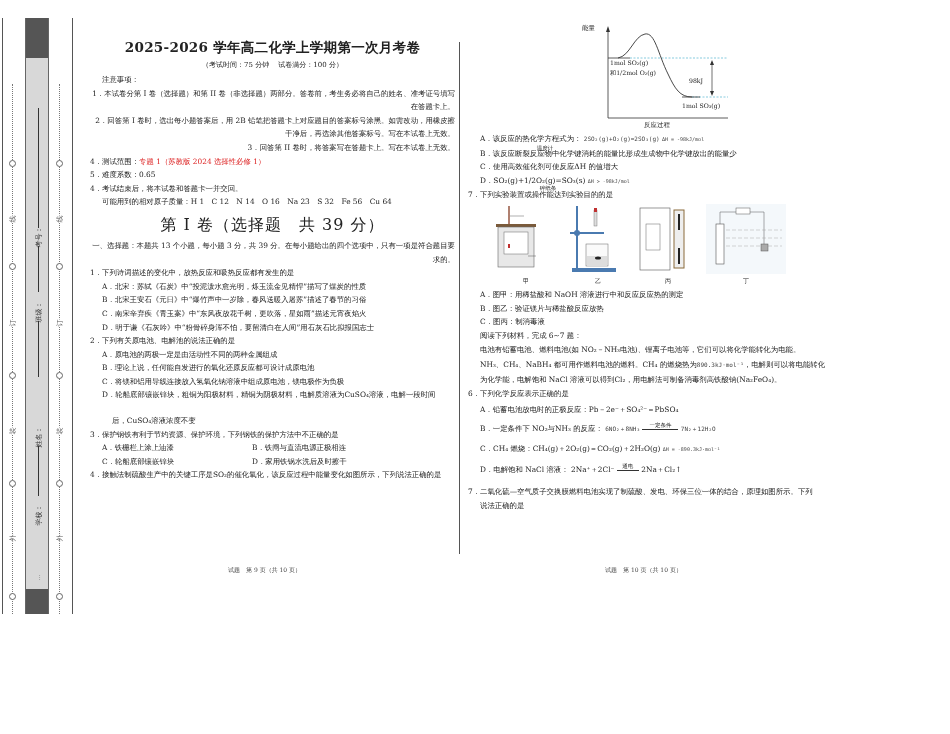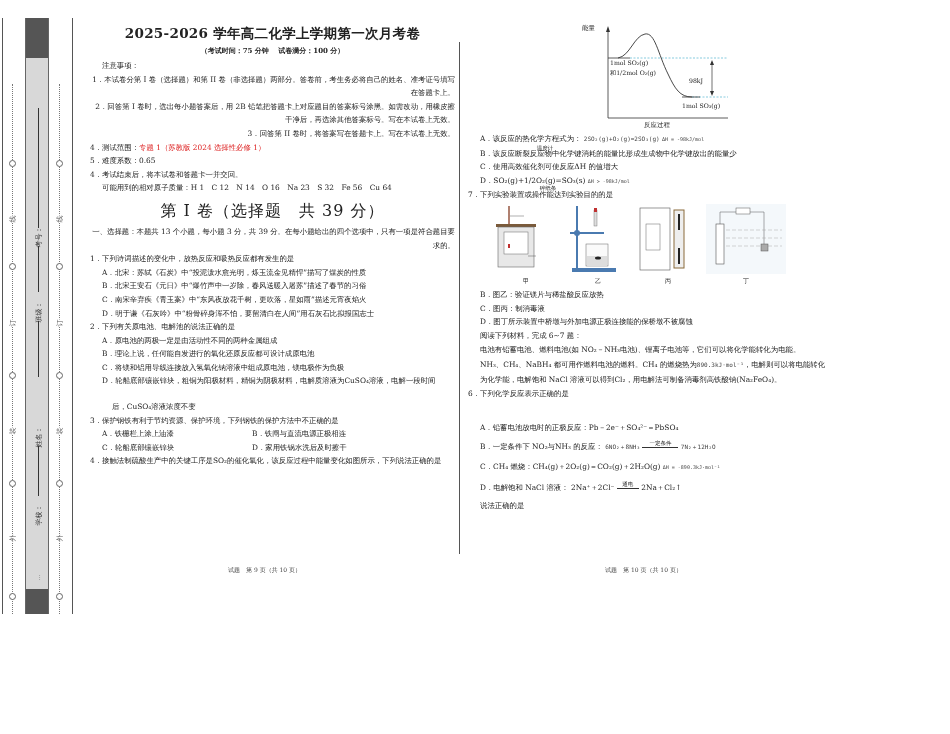--- a/index.html
+++ b/index.html
@@ -13,27 +13,27 @@
   .bind-circle { position:absolute; width:7px; height:7px; border:1px solid #666; border-radius:50%; background:#fff; }
   .bind-char { position:absolute; font-size:7px; color:#555; background:#fff; transform:rotate(-90deg); }
   .bind-strip { position:absolute; left:25px; width:24px; top:0; height:596px; background:#d8d8d8; border-left:1px solid #666; border-right:1px solid #666; }
   .bind-strip .dark-top { position:absolute; left:0; right:0; top:0; height:40px; background:#555; }
   .bind-strip .dark-bot { position:absolute; left:0; right:0; bottom:0; height:25px; background:#555; }
   .bind-field { position:absolute; left:3px; width:18px; display:flex; flex-direction:column; align-items:center; }
   .bind-field .lbl { font-size:7px; color:#333; transform:rotate(-90deg); white-space:nowrap; margin:4px 0; }
   .bind-field .uline { width:1px; background:#333; }
 
   
-  .page { position:absolute; top:23px; font-size:7.4px; line-height:13.6px; }
+  .page { position:absolute; top:37px; font-size:7.4px; line-height:13.6px; }
   .page-left { left:90px; width:365px; }
   .page-right { left:468px; width:372px; }
   .divider { position:absolute; left:459px; top:42px; height:512px; border-left:1.5px solid #555; }
 
   .exam-title { text-align:center; font-size:13.5px; font-weight:bold; line-height:20px; margin-bottom:2px; letter-spacing:0.3px; }
-  .exam-sub { text-align:center; font-size:7px; line-height:12px; margin-bottom:2px;font-weight:bold; }
+  .exam-sub { text-align:center; font-size:7px; line-height:12px; margin-bottom:2px; }
   .p { white-space:nowrap; }
   .ind1 { padding-left:12px; }
   .ind2 { padding-left:22px;margin-top:12px; }
   .hang { padding-left:12px; text-indent:-11px; white-space:normal;text-align:right; }
   .red { color:#d22; }
   .section-title { text-align:center; font-size:16px; line-height:24px; margin:4px 0 2px 0; letter-spacing:1px; }
   .grid2 { display:grid; grid-template-columns:150px 150px; padding-left:12px; }
   .footer { position:absolute; top:566px; font-size:6px; color:#444; }
 
   
@@ -223,46 +223,47 @@
         <rect x="10" y="20" width="8" height="40" fill="#fff" stroke="#555" stroke-width="0.6"></rect>
         <line x1="20" y1="26" x2="76" y2="26" stroke="#999" stroke-width="0.4" stroke-dasharray="4,2"></line>
         <line x1="20" y1="34" x2="76" y2="34" stroke="#999" stroke-width="0.4" stroke-dasharray="4,2"></line>
         <line x1="20" y1="42" x2="76" y2="42" stroke="#999" stroke-width="0.4" stroke-dasharray="4,2"></line>
         <rect x="55" y="40" width="7" height="7" fill="#aaa" stroke="#555" stroke-width="0.5"></rect>
       </svg>
       <span>丁</span>
     </div>
   </div>
 
+  <div class="p ind1">A．图甲：用稀盐酸和 NaOH 溶液进行中和反应反应热的测定</div>
   <div class="p ind1">B．图乙：验证镁片与稀盐酸反应放热</div>
   <div class="p ind1">C．图丙：制消毒液</div>
-  <div class="p ind1">D．图丁所示装置中桥墩与外加电源正极连接能的保桥墩不被腐蚀</div>
 
   <div class="p ind1">阅读下列材料，完成 6~7 题：</div>
   <div class="p ind1" style="line-height:15px;">电池有铅蓄电池、燃料电池(如 NO₂－NH₃电池)、锂离子电池等，它们可以将化学能转化为电能。</div>
   <div class="p ind1" style="line-height:15px;">
     <span>NH₃、CH₄、NaBH₄ 都可用作燃料电池的燃料。CH₄ 的燃烧热为</span><span class="eq">890.3kJ·mol⁻¹</span><span>，电解则可以将电能转化</span>
   </div>
   <div class="p ind1" style="line-height:15px;">为化学能，电解饱和 NaCl 溶液可以得到Cl₂，用电解法可制备消毒剂高铁酸钠(Na₂FeO₄)。</div>
 
   <div class="p">6．下列化学反应表示正确的是</div>
-  <div class="p ind1" style="line-height:18px;margin-top:18px;">
+  <div class="p ind1" style="line-height:18px;">
     <span>A．铅蓄电池放电时的正极反应：</span><span>Pb－2e⁻＋SO₄²⁻＝PbSO₄</span>
   </div>
   <div class="p ind1" style="line-height:20px;">
     <span>B．一定条件下 NO₂与NH₃ 的反应：</span>
     <span class="eq">6NO₂＋8NH₃</span>
     <span style="display:inline-block; position:relative; width:36px; border-bottom:1.5px double #333; text-align:center; font-size:5.5px; line-height:8px; vertical-align:4px;">一定条件</span>
     <span class="eq">7N₂＋12H₂O</span>
   </div>
   <div class="p ind1" style="line-height:20px;">
     <span>C．CH₄ 燃烧：</span><span>CH₄(g)＋2O₂(g)＝CO₂(g)＋2H₂O(g)</span>
     <span class="eq" style="font-size:5px;">ΔH = -890.3kJ·mol⁻¹</span>
   </div>
   <div class="p ind1" style="line-height:22px;">
     <span>D．电解饱和 NaCl 溶液：</span>
     <span>2Na⁺＋2Cl⁻</span>
     <span style="display:inline-block; width:22px; border-bottom:1.5px double #333; text-align:center; font-size:5.5px; line-height:8px; vertical-align:4px;">通电</span>
     <span>2Na＋Cl₂↑</span>
   </div>
+  <div class="p" style="margin-top:4px;">7．二氧化硫—空气质子交换膜燃料电池实现了制硫酸、发电、环保三位一体的结合，原理如图所示。下列</div>
   <div class="p ind1">说法正确的是</div>
 </div>
 <div class="footer" style="left:605px;">试题　第 10 页（共 10 页）</div>
 
 </body></html>

